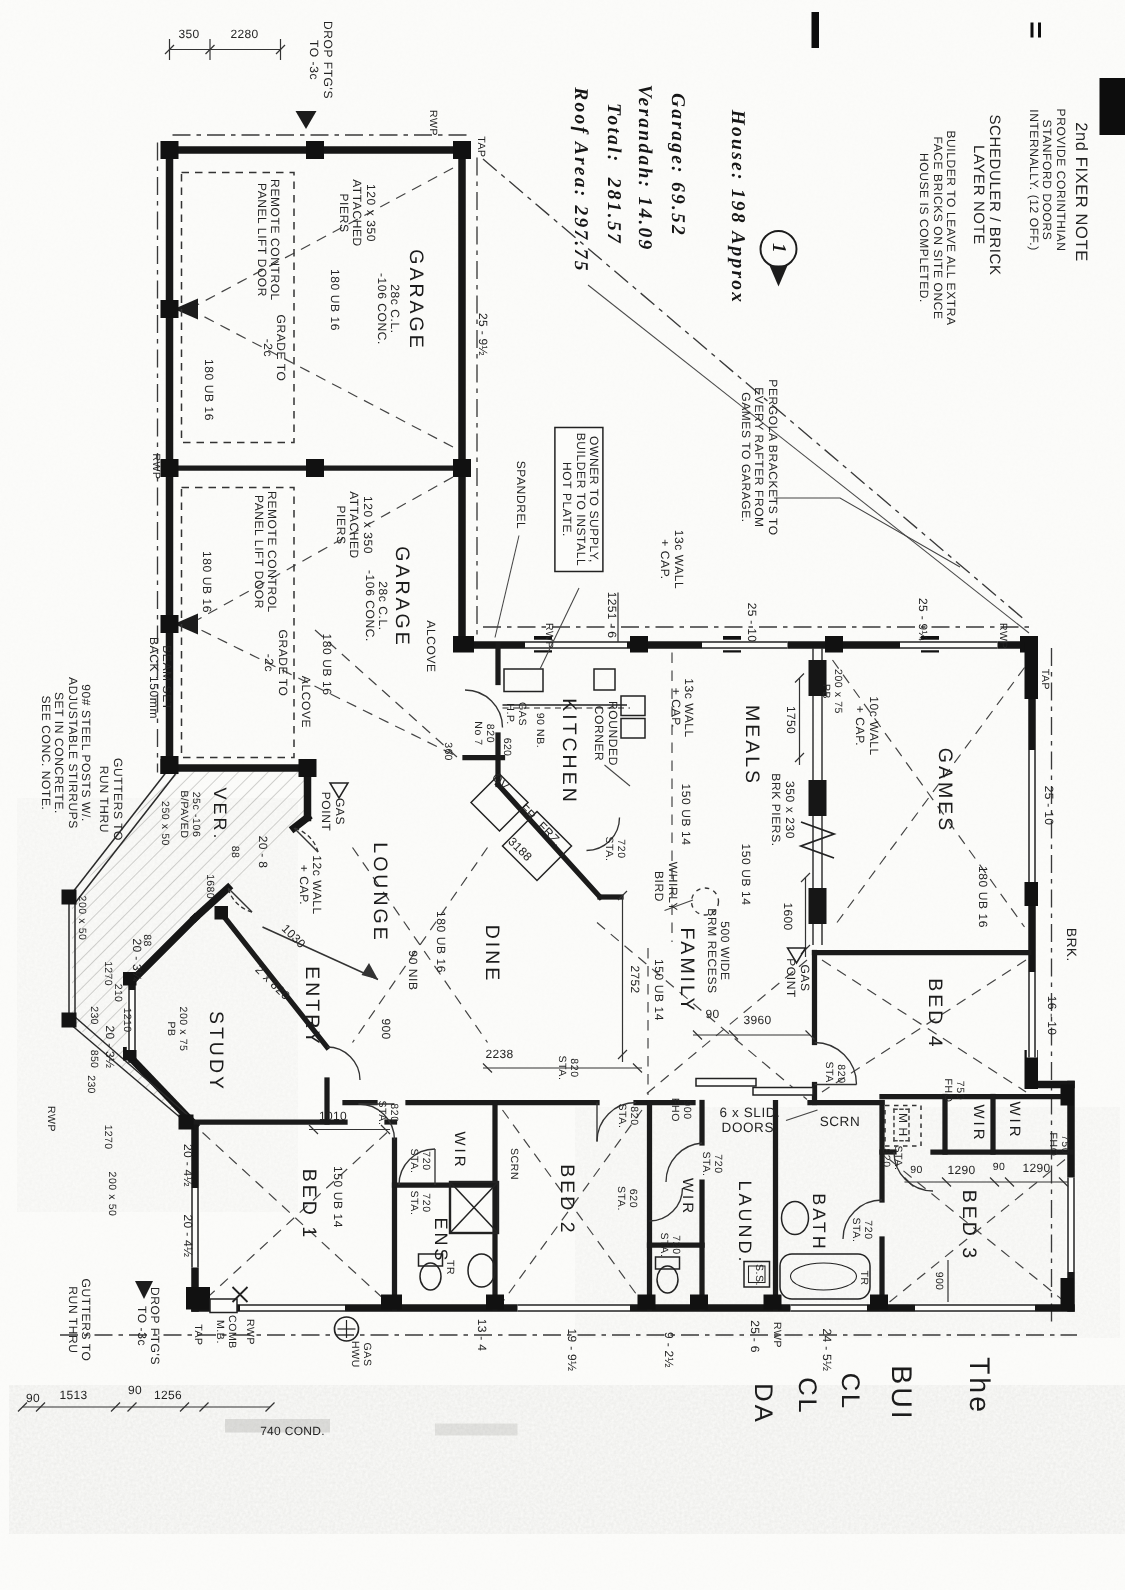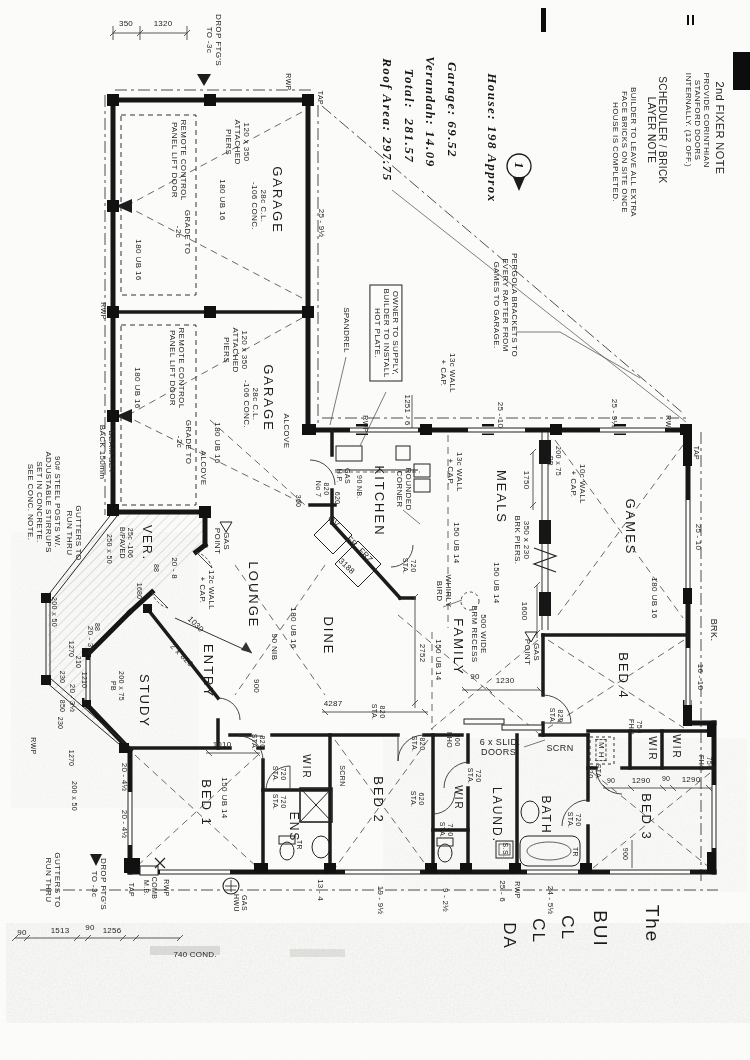--- a/index.html
+++ b/index.html
@@ -395,21 +395,21 @@
       <div class="lbl" style="left: 454px; top: 472px; font-size: 8px; transform: translate(-50%, -50%) rotate(90deg);">13c WALL
 + CAP.</div>
       <div class="lbl dim" style="left: 407px; top: 410px; font-size: 8px; transform: translate(-50%, -50%) rotate(90deg);">1251 - 6</div>
       <div class="lbl dim" style="left: 500px; top: 415px; font-size: 8px; transform: translate(-50%, -50%) rotate(90deg);">25 - 10</div>
       <div class="lbl dim" style="left: 614px; top: 413px; font-size: 8px; transform: translate(-50%, -50%) rotate(90deg);">25 - 9¼</div>
       <div class="lbl dim" style="left: 321px; top: 223px; font-size: 8px; transform: translate(-50%, -50%) rotate(90deg);">25 - 9½</div>
       <div class="lbl dim" style="left: 698px; top: 537px; font-size: 8px; transform: translate(-50%, -50%) rotate(90deg);">25 - 10</div>
       <div class="lbl dim" style="left: 700px; top: 677px; font-size: 8px; transform: translate(-50%, -50%) rotate(90deg);">16 - 10</div>
       <div class="lbl" style="left: 714px; top: 630px; font-size: 9px; transform: translate(-50%, -50%) rotate(90deg);">BRK.</div>
       <div class="lbl dim" style="left: 126px; top: 24px; font-size: 8px; transform: translate(-50%, -50%) rotate(0deg);">350</div>
-      <div class="lbl dim" style="left: 163px; top: 24px; font-size: 8px; transform: translate(-50%, -50%) rotate(0deg);">1320</div>
+      <div class="lbl dim" style="left: 163px; top: 24px; font-size: 8px; transform: translate(-50%, -50%) rotate(0deg);">2280</div>
       <div class="lbl" style="left: 213px; top: 40px; font-size: 8px; transform: translate(-50%, -50%) rotate(90deg);">DROP FTG'S
 TO -3c</div>
       <div class="lbl" style="left: 288px; top: 82px; font-size: 7px; transform: translate(-50%, -50%) rotate(90deg);">RWP</div>
       <div class="lbl" style="left: 320px; top: 98px; font-size: 7px; transform: translate(-50%, -50%) rotate(90deg);">TAP</div>
       <div class="lbl" style="left: 237px; top: 142px; font-size: 8px; transform: translate(-50%, -50%) rotate(90deg);">120 x 350
 ATTACHED
 PIERS</div>
       <div class="lbl" style="left: 178px; top: 160px; font-size: 8px; transform: translate(-50%, -50%) rotate(90deg);">REMOTE CONTROL
 PANEL LIFT DOOR</div>
       <div class="lbl" style="left: 182px; top: 232px; font-size: 8px; transform: translate(-50%, -50%) rotate(90deg);">GRADE TO
@@ -475,21 +475,21 @@
       <div class="lbl" style="left: 221px; top: 541px; font-size: 8px; transform: translate(-50%, -50%) rotate(90deg);">GAS
 POINT</div>
       <div class="lbl" style="left: 206px; top: 590px; font-size: 8px; transform: translate(-50%, -50%) rotate(90deg);">12c WALL
 + CAP.</div>
       <div class="lbl" style="left: 293px; top: 628px; font-size: 8px; transform: translate(-50%, -50%) rotate(90deg);">180 UB 16</div>
       <div class="lbl" style="left: 274px; top: 647px; font-size: 8px; transform: translate(-50%, -50%) rotate(90deg);">90 NIB</div>
       <div class="lbl big" style="left: 328px; top: 636px; font-size: 13px; transform: translate(-50%, -50%) rotate(90deg);">DINE</div>
       <div class="lbl dim" style="left: 346px; top: 567px; font-size: 8px; transform: translate(-50%, -50%) rotate(45deg);">3188</div>
       <div class="lbl" style="left: 333px; top: 522px; font-size: 8px; transform: translate(-50%, -50%) rotate(45deg);">OV</div>
       <div class="lbl" style="left: 360px; top: 551px; font-size: 8px; transform: translate(-50%, -50%) rotate(45deg);">FR. FRZ.</div>
-      <div class="lbl dim" style="left: 333px; top: 704px; font-size: 8px; transform: translate(-50%, -50%) rotate(0deg);">4287</div>
+      <div class="lbl dim" style="left: 333px; top: 704px; font-size: 8px; transform: translate(-50%, -50%) rotate(0deg);">2238</div>
       <div class="lbl" style="left: 378px; top: 712px; font-size: 7px; transform: translate(-50%, -50%) rotate(90deg);">820
 STA.</div>
       <div class="lbl dim" style="left: 222px; top: 745px; font-size: 8px; transform: translate(-50%, -50%) rotate(0deg);">1010</div>
       <div class="lbl big" style="left: 379px; top: 501px; font-size: 13px; transform: translate(-50%, -50%) rotate(90deg);">KITCHEN</div>
       <div class="lbl" style="left: 403px; top: 489px; font-size: 8px; transform: translate(-50%, -50%) rotate(90deg);">ROUNDED
 CORNER</div>
       <div class="lbl" style="left: 343px; top: 476px; font-size: 7px; transform: translate(-50%, -50%) rotate(90deg);">GAS
 H.P.</div>
       <div class="lbl dim" style="left: 337px; top: 498px; font-size: 7px; transform: translate(-50%, -50%) rotate(90deg);">620</div>
       <div class="lbl" style="left: 359px; top: 487px; font-size: 7px; transform: translate(-50%, -50%) rotate(90deg);">90 NB.</div>
@@ -517,21 +517,21 @@
       <div class="lbl" style="left: 696px; top: 453px; font-size: 7px; transform: translate(-50%, -50%) rotate(90deg);">TAP</div>
       <div class="lbl big" style="left: 458px; top: 647px; font-size: 13px; transform: translate(-50%, -50%) rotate(90deg);">FAMILY</div>
       <div class="lbl" style="left: 438px; top: 660px; font-size: 8px; transform: translate(-50%, -50%) rotate(90deg);">150 UB 14</div>
       <div class="lbl dim" style="left: 422px; top: 653px; font-size: 8px; transform: translate(-50%, -50%) rotate(90deg);">2752</div>
       <div class="lbl" style="left: 478px; top: 634px; font-size: 8px; transform: translate(-50%, -50%) rotate(90deg);">500 WIDE
 BRM RECESS</div>
       <div class="lbl dim" style="left: 524px; top: 611px; font-size: 8px; transform: translate(-50%, -50%) rotate(90deg);">1600</div>
       <div class="lbl" style="left: 531px; top: 652px; font-size: 8px; transform: translate(-50%, -50%) rotate(90deg);">GAS
 POINT</div>
       <div class="lbl dim" style="left: 475px; top: 677px; font-size: 8px; transform: translate(-50%, -50%) rotate(0deg);">90</div>
-      <div class="lbl dim" style="left: 505px; top: 681px; font-size: 8px; transform: translate(-50%, -50%) rotate(0deg);">1230</div>
+      <div class="lbl dim" style="left: 505px; top: 681px; font-size: 8px; transform: translate(-50%, -50%) rotate(0deg);">3960</div>
       <div class="lbl" style="left: 500px; top: 747px; font-size: 9px; transform: translate(-50%, -50%) rotate(0deg);">6 x SLID.
 DOORS.</div>
       <div class="lbl" style="left: 560px; top: 748px; font-size: 9px; transform: translate(-50%, -50%) rotate(0deg);">SCRN</div>
       <div class="lbl big" style="left: 623px; top: 676px; font-size: 13px; transform: translate(-50%, -50%) rotate(90deg);">BED 4</div>
       <div class="lbl" style="left: 635px; top: 727px; font-size: 7px; transform: translate(-50%, -50%) rotate(90deg);">750
 FHO</div>
       <div class="lbl big" style="left: 652px; top: 749px; font-size: 10px; transform: translate(-50%, -50%) rotate(90deg);">WIR</div>
       <div class="lbl big" style="left: 676px; top: 747px; font-size: 10px; transform: translate(-50%, -50%) rotate(90deg);">WIR</div>
       <div class="lbl" style="left: 705px; top: 763px; font-size: 7px; transform: translate(-50%, -50%) rotate(90deg);">750
 FHO</div>
@@ -586,21 +586,21 @@
       <div class="lbl" style="left: 166px; top: 888px; font-size: 7px; transform: translate(-50%, -50%) rotate(90deg);">RWP</div>
       <div class="lbl" style="left: 240px; top: 903px; font-size: 7px; transform: translate(-50%, -50%) rotate(90deg);">GAS
 HWU</div>
       <div class="lbl dim" style="left: 320px; top: 890px; font-size: 8px; transform: translate(-50%, -50%) rotate(90deg);">13 - 4</div>
       <div class="lbl dim" style="left: 380px; top: 900px; font-size: 8px; transform: translate(-50%, -50%) rotate(90deg);">19 - 9½</div>
       <div class="lbl dim" style="left: 445px; top: 900px; font-size: 8px; transform: translate(-50%, -50%) rotate(90deg);">9 - 2½</div>
       <div class="lbl dim" style="left: 502px; top: 891px; font-size: 8px; transform: translate(-50%, -50%) rotate(90deg);">25 - 6</div>
       <div class="lbl" style="left: 517px; top: 890px; font-size: 7px; transform: translate(-50%, -50%) rotate(90deg);">RWP</div>
       <div class="lbl dim" style="left: 550px; top: 900px; font-size: 8px; transform: translate(-50%, -50%) rotate(90deg);">24 - 5½</div>
       <div class="lbl dim" style="left: 22px; top: 933px; font-size: 8px; transform: translate(-50%, -50%) rotate(0deg);">90</div>
-      <div class="lbl dim" style="left: 60px; top: 931px; font-size: 8px; transform: translate(-50%, -50%) rotate(0deg);">1513</div>
+      <div class="lbl dim" style="left: 49px; top: 931px; font-size: 8px; transform: translate(-50%, -50%) rotate(0deg);">1513</div>
       <div class="lbl dim" style="left: 90px; top: 928px; font-size: 8px; transform: translate(-50%, -50%) rotate(0deg);">90</div>
       <div class="lbl dim" style="left: 112px; top: 931px; font-size: 8px; transform: translate(-50%, -50%) rotate(0deg);">1256</div>
       <div class="lbl dim" style="left: 156px; top: 955px; font-size: 8px; transform: translate(-50%, -50%) rotate(0deg); margin-left: 39px;">740 COND.</div>
       <div class="lbl big" style="left: 652px; top: 924px; font-size: 19px; transform: translate(-50%, -50%) rotate(90deg);">The</div>
       <div class="lbl big" style="left: 600px; top: 929px; font-size: 19px; transform: translate(-50%, -50%) rotate(90deg);">BUI</div>
       <div class="lbl big" style="left: 567px; top: 928px; font-size: 17px; transform: translate(-50%, -50%) rotate(90deg);">CL</div>
       <div class="lbl big" style="left: 538px; top: 931px; font-size: 17px; transform: translate(-50%, -50%) rotate(90deg);">CL</div>
       <div class="lbl big" style="left: 509px; top: 936px; font-size: 17px; transform: translate(-50%, -50%) rotate(90deg);">DA</div>
     </div>
 

